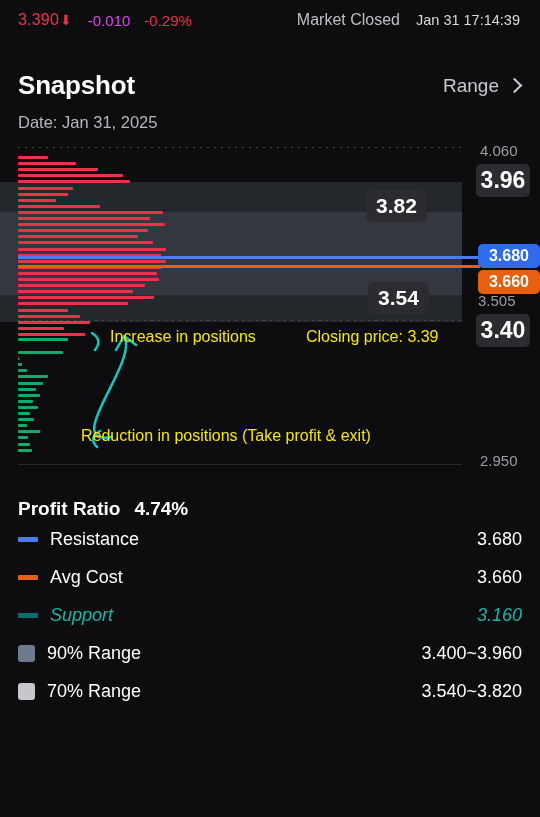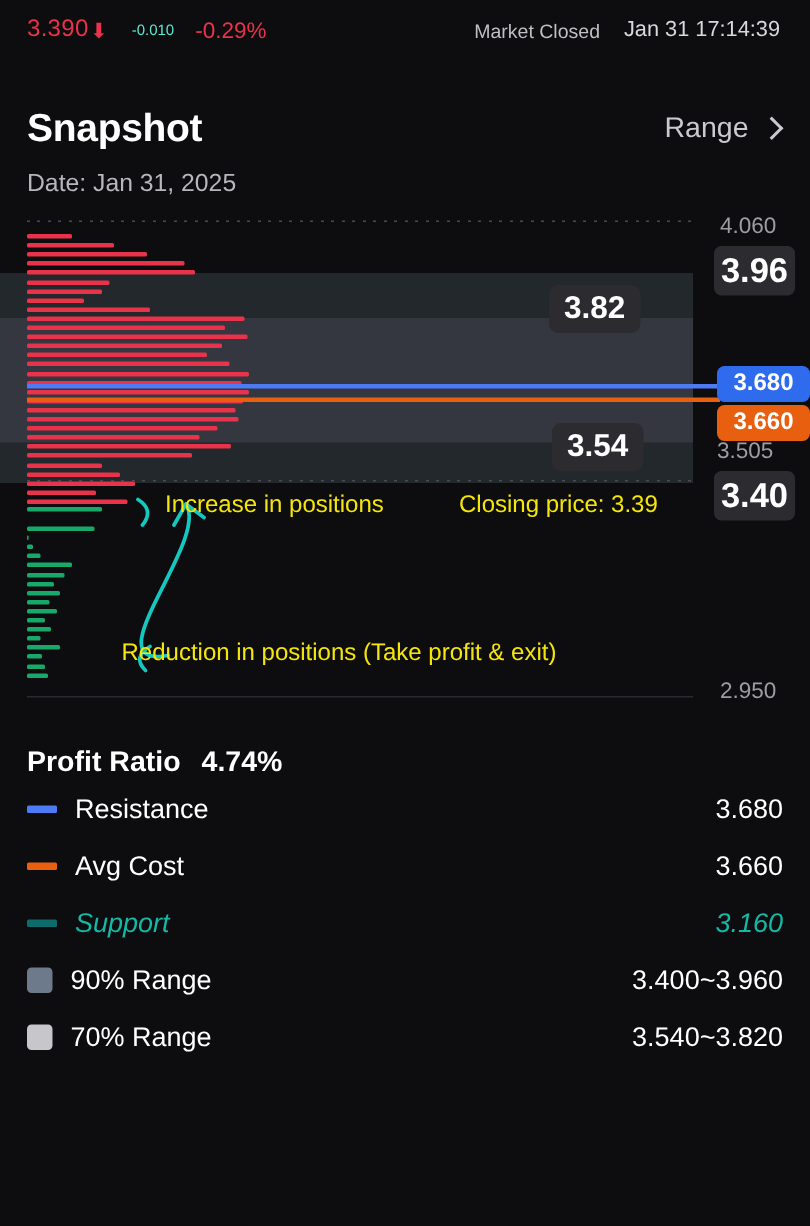--- a/index.html
+++ b/index.html
@@ -2,24 +2,24 @@
 <html><head>
 <meta charset="utf-8">
 <style>
   html,body{margin:0;padding:0;background:#0d0d0f;}
   body{width:540px;height:817px;overflow:hidden;font-family:"Liberation Sans",sans-serif;color:#fff;position:relative;}
 
   
   .topbar{height:40px;display:flex;align-items:center;padding:0 20px 0 18px;box-sizing:border-box;}
   .tk-price{color:#e8334a;font-size:16px;letter-spacing:.2px;}
   .tk-arrow{color:#e8334a;font-size:14px;margin-left:1px;}
-  .tk-chg{color:#5eead4;font-size:10px;margin-left:16px;}
+  .tk-chg{color:#d946ef;font-size:15px;margin-left:16px;}
   .tk-pct{color:#e8334a;font-size:15px;margin-left:14px;}
   .tk-right{margin-left:auto;display:flex;align-items:center;}
-  .tk-status{color:#bfbfc4;font-size:13px;}
+  .tk-status{color:#bfbfc4;font-size:16px;}
   .tk-time{color:#d8d8dd;font-size:14.5px;margin-left:16px;}
 
   
   .snap-head{display:flex;align-items:center;padding:0 20px 0 18px;margin-top:30px;}
   .snap-title{font-size:26px;font-weight:bold;letter-spacing:-.2px;}
   .snap-chart{margin-left:auto;display:flex;align-items:center;color:#c9c9cf;font-size:19px;}
   .chev{margin-left:10px;display:inline-block;width:9px;height:9px;border-right:2px solid #c9c9cf;border-top:2px solid #c9c9cf;transform:rotate(45deg);}
   .snap-date{padding:0 18px;margin-top:12px;color:#b6b6bc;font-size:16.5px;}
 
   

